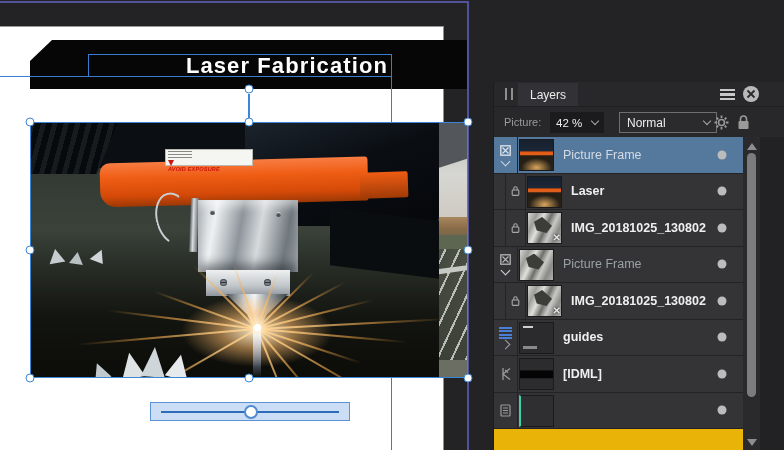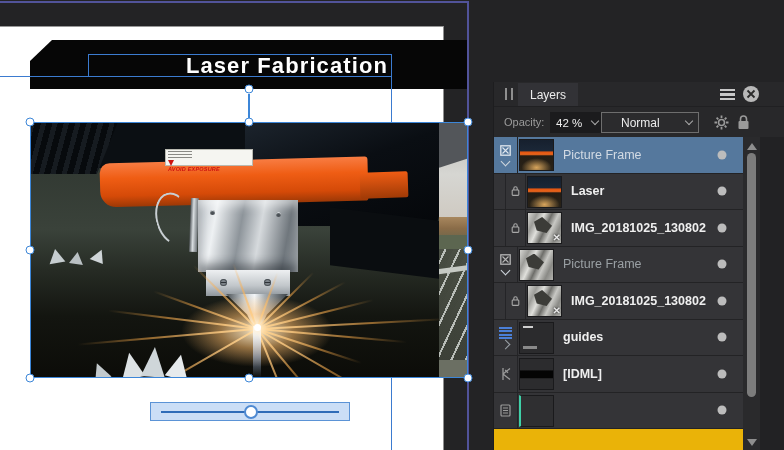--- a/index.html
+++ b/index.html
@@ -111,21 +111,21 @@
   .burger { position:absolute; left:226px; top:7px; width:15px; height:11px;
             border-top:2.5px solid #c8c8c8; border-bottom:2.5px solid #c8c8c8; }
   .burger::after { content:""; position:absolute; left:0; top:2px; width:15px; height:2.5px; background:#c8c8c8; }
   .closebtn { position:absolute; left:249px; top:4px; width:16px; height:16px; border-radius:50%; background:#b9b9b9; }
   .closebtn svg { position:absolute; left:3px; top:3px; }
 
   .p-tool { position:absolute; left:0; top:24px; width:291px; height:31px; background:#28282a; border-top:1px solid #202022; }
   .op-label { position:absolute; left:10px; top:9px; font-size:11px; color:#9b9b9b; }
   .dd { position:absolute; top:5px; height:21px; display:flex; align-items:center; color:#ededed; font-size:11.5px; }
   .dd-op { left:56px; width:54px; background:#1b1b1d; padding-left:6px; }
-  .dd-blend { left:107px; width:98px; background:#2b2b2d; border:1px solid #6e6e6e; padding-left:19px; font-size:12px; }
+  .dd-blend { left:125px; width:98px; background:#2b2b2d; border:1px solid #6e6e6e; padding-left:7px; font-size:12px; }
   .chev { width:6px; height:6px; border-right:1.5px solid #a9a9a9; border-bottom:1.5px solid #a9a9a9;
           transform:rotate(45deg); margin-left:auto; margin-right:6px; margin-top:-3px; }
   .toolicon { position:absolute; top:8px; }
 
   .p-rows { position:absolute; left:0; top:55px; width:249px; height:313px; overflow:hidden; background:#eab308; }
   .row { position:relative; width:249px; height:36.5px; background:#343437; border-bottom:1px solid #232325; display:flex; }
   .row.sel { background:#55789d; }
   .gut { width:24px; border-right:1px solid #242427; display:flex; flex-direction:column;
          align-items:center; justify-content:center; gap:2px; flex-shrink:0; }
   .gut-sm { width:12px; border-right:1px solid #242427; flex-shrink:0; }
@@ -273,21 +273,21 @@
     <div class="tab">Layers</div>
     <div class="burger"></div>
     <div class="closebtn">
       <svg width="10" height="10" viewBox="0 0 10 10">
         <path d="M1.5 1.5 L8.5 8.5 M8.5 1.5 L1.5 8.5" stroke="#2b2b2b" stroke-width="1.8"></path>
       </svg>
     </div>
   </div>
 
   <div class="p-tool">
-    <span class="op-label">Opacity:</span>
+    <span class="op-label">Picture:</span>
     <div class="dd dd-op">
       <span>42 %</span>
       <span class="chev"></span>
     </div>
     <div class="dd dd-blend">
       <span>Normal</span>
       <span class="chev"></span>
     </div>
     <svg class="toolicon" style="left:220px;" width="15" height="15" viewBox="0 0 15 15">
       <circle cx="7.5" cy="7.5" r="3" fill="none" stroke="#9a9a9a" stroke-width="1.6"></circle>

